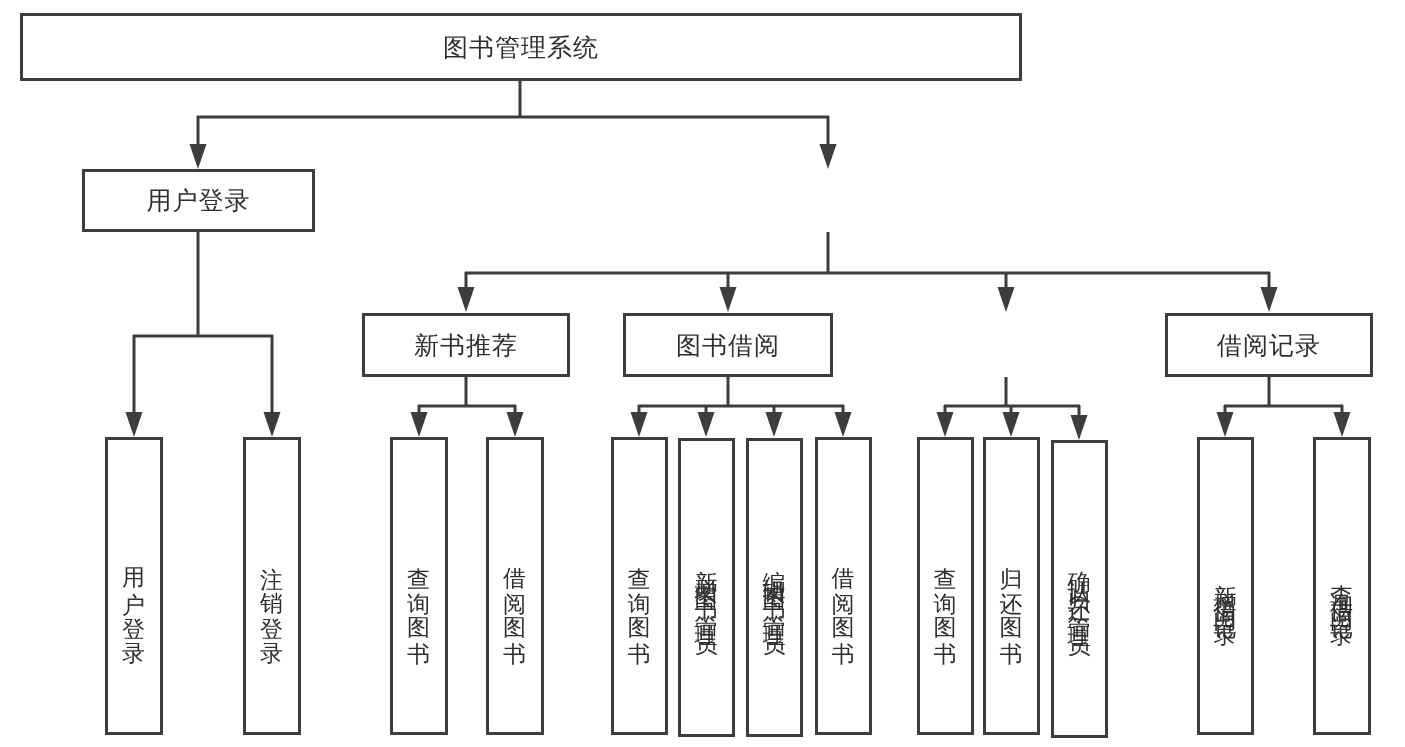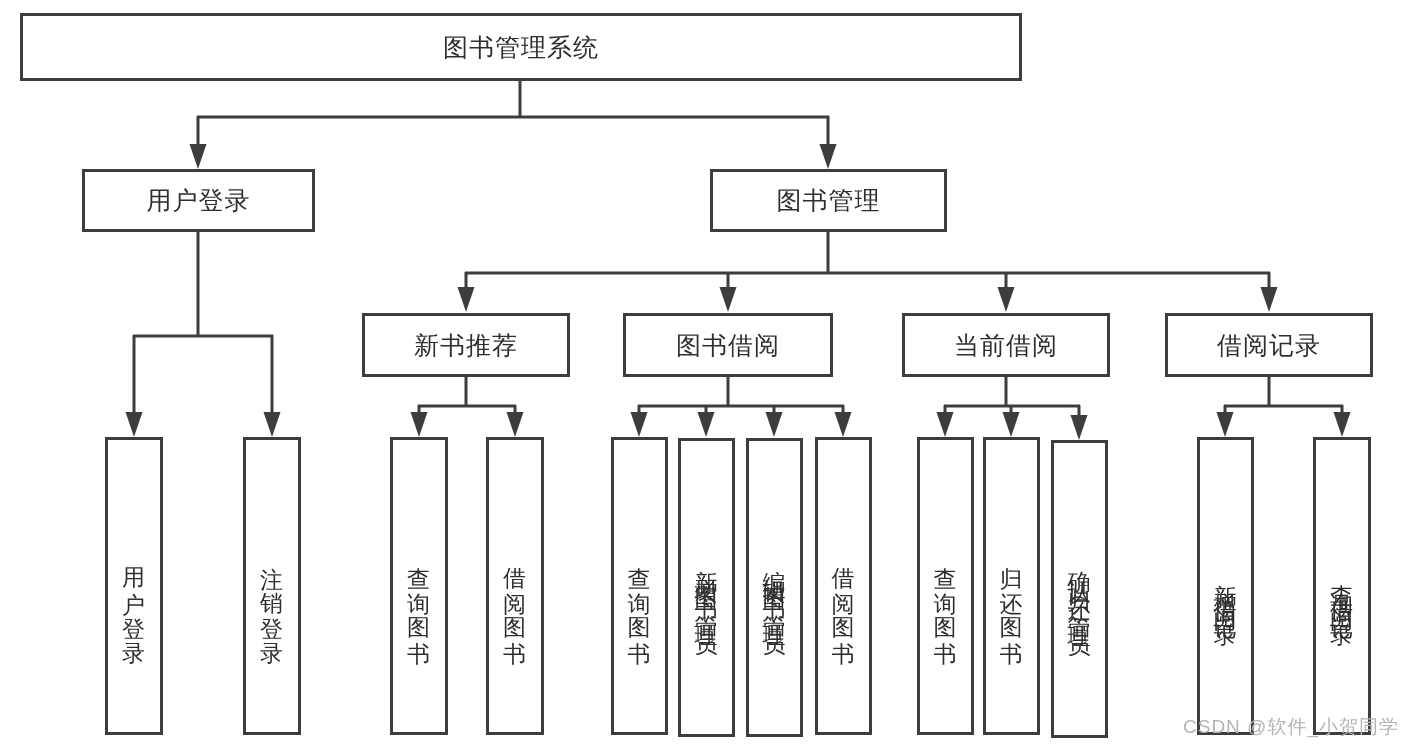--- a/index.html
+++ b/index.html
@@ -63,32 +63,26 @@
       <polygon points="1333.5,412 1350.5,412 1342,437" fill="#3d3d3d"></polygon>
     </svg>
 
   <div class="hbox" style="left:20px;top:13px;width:1002px;height:68px">
     <span>图书管理系统</span>
   </div>
 
   <div class="hbox" style="left:82px;top:169px;width:233px;height:63px">
     <span>用户登录</span>
   </div>
-  <div class="hbox" style="left:710px;top:169px;width:237px;height:63px">
-    <span>图书管理</span>
-  </div>
 
   <div class="hbox" style="left:362px;top:313px;width:208px;height:64px">
     <span>新书推荐</span>
   </div>
   <div class="hbox" style="left:623px;top:313px;width:210px;height:64px">
     <span>图书借阅</span>
-  </div>
-  <div class="hbox" style="left:902px;top:313px;width:208px;height:64px">
-    <span>当前借阅</span>
   </div>
   <div class="hbox" style="left:1165px;top:313px;width:208px;height:64px">
     <span>借阅记录</span>
   </div>
 
   <div class="vbox v4" style="left:105px;top:437px;width:58px;height:298px">
     <span>用户登录</span>
   </div>
   <div class="vbox v4" style="left:243px;top:437px;width:58px;height:298px">
     <span>注销登录</span>
@@ -124,14 +118,13 @@
     <span>确认归还（管理员）</span>
   </div>
 
   <div class="vbox v6" style="left:1197px;top:437px;width:57px;height:298px">
     <span>新增借阅记录</span>
   </div>
   <div class="vbox v6" style="left:1313px;top:437px;width:58px;height:298px">
     <span>查询借阅记录</span>
   </div>
 
-  <div class="watermark">CSDN @软件_小贺同学</div>
 </div>
 
 </body></html>

